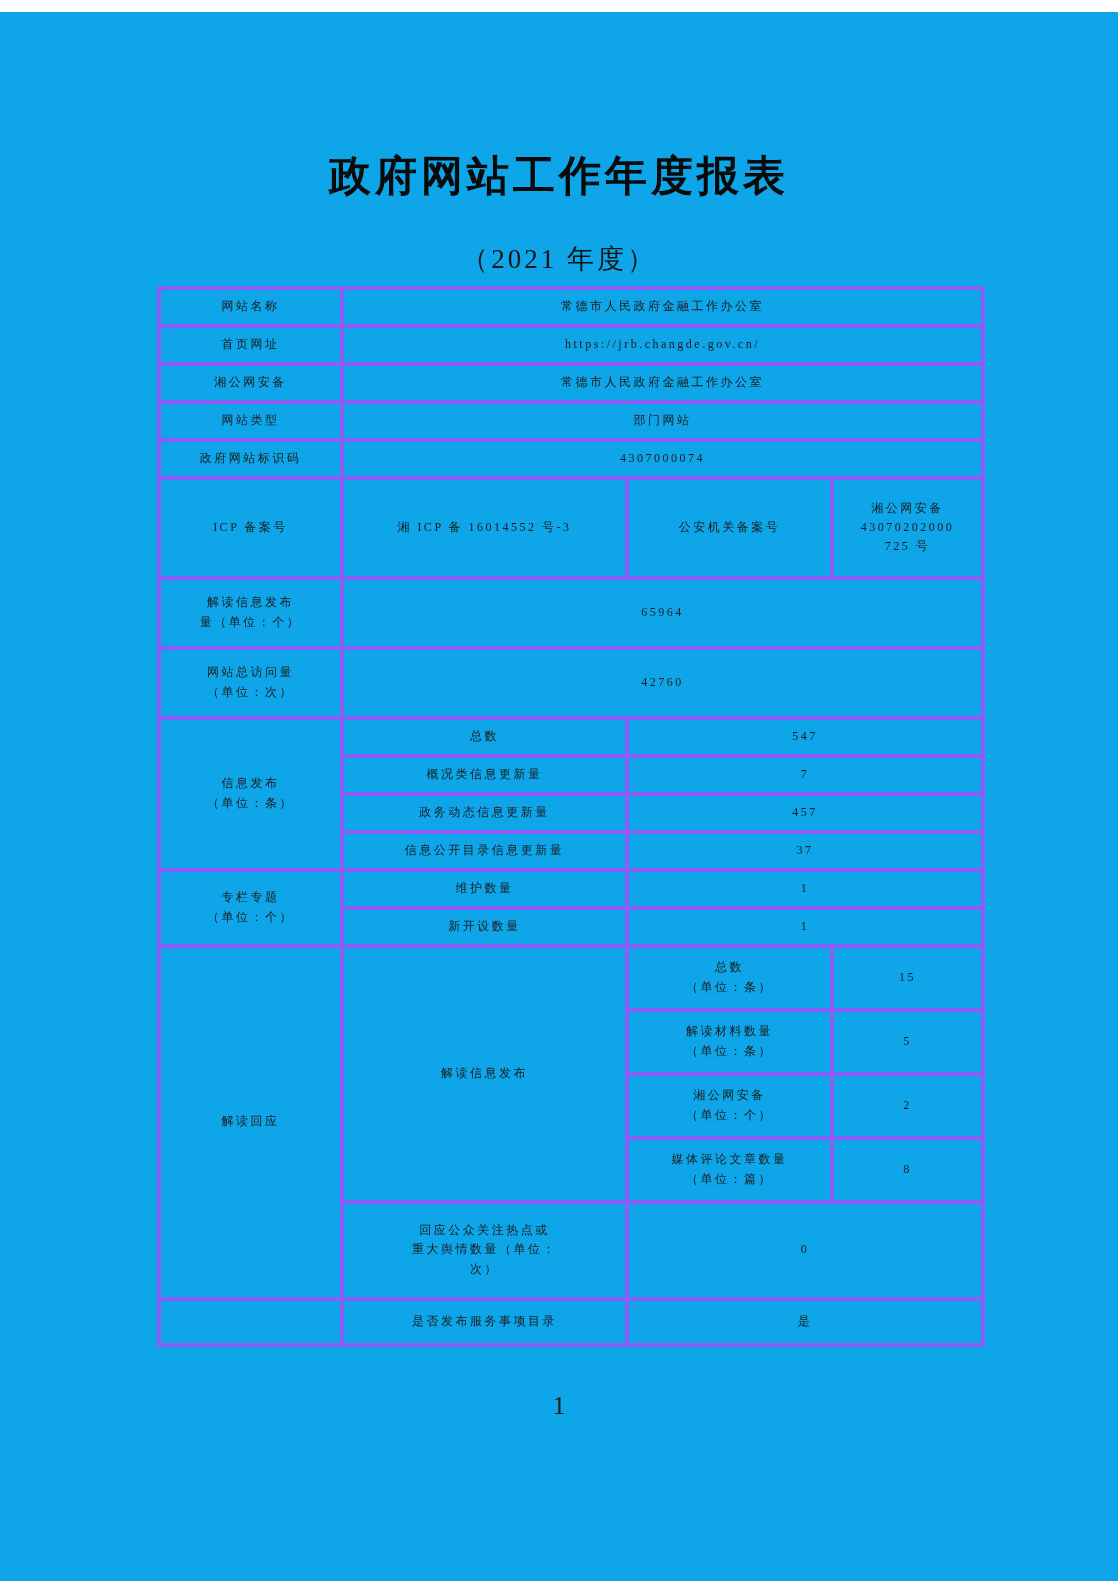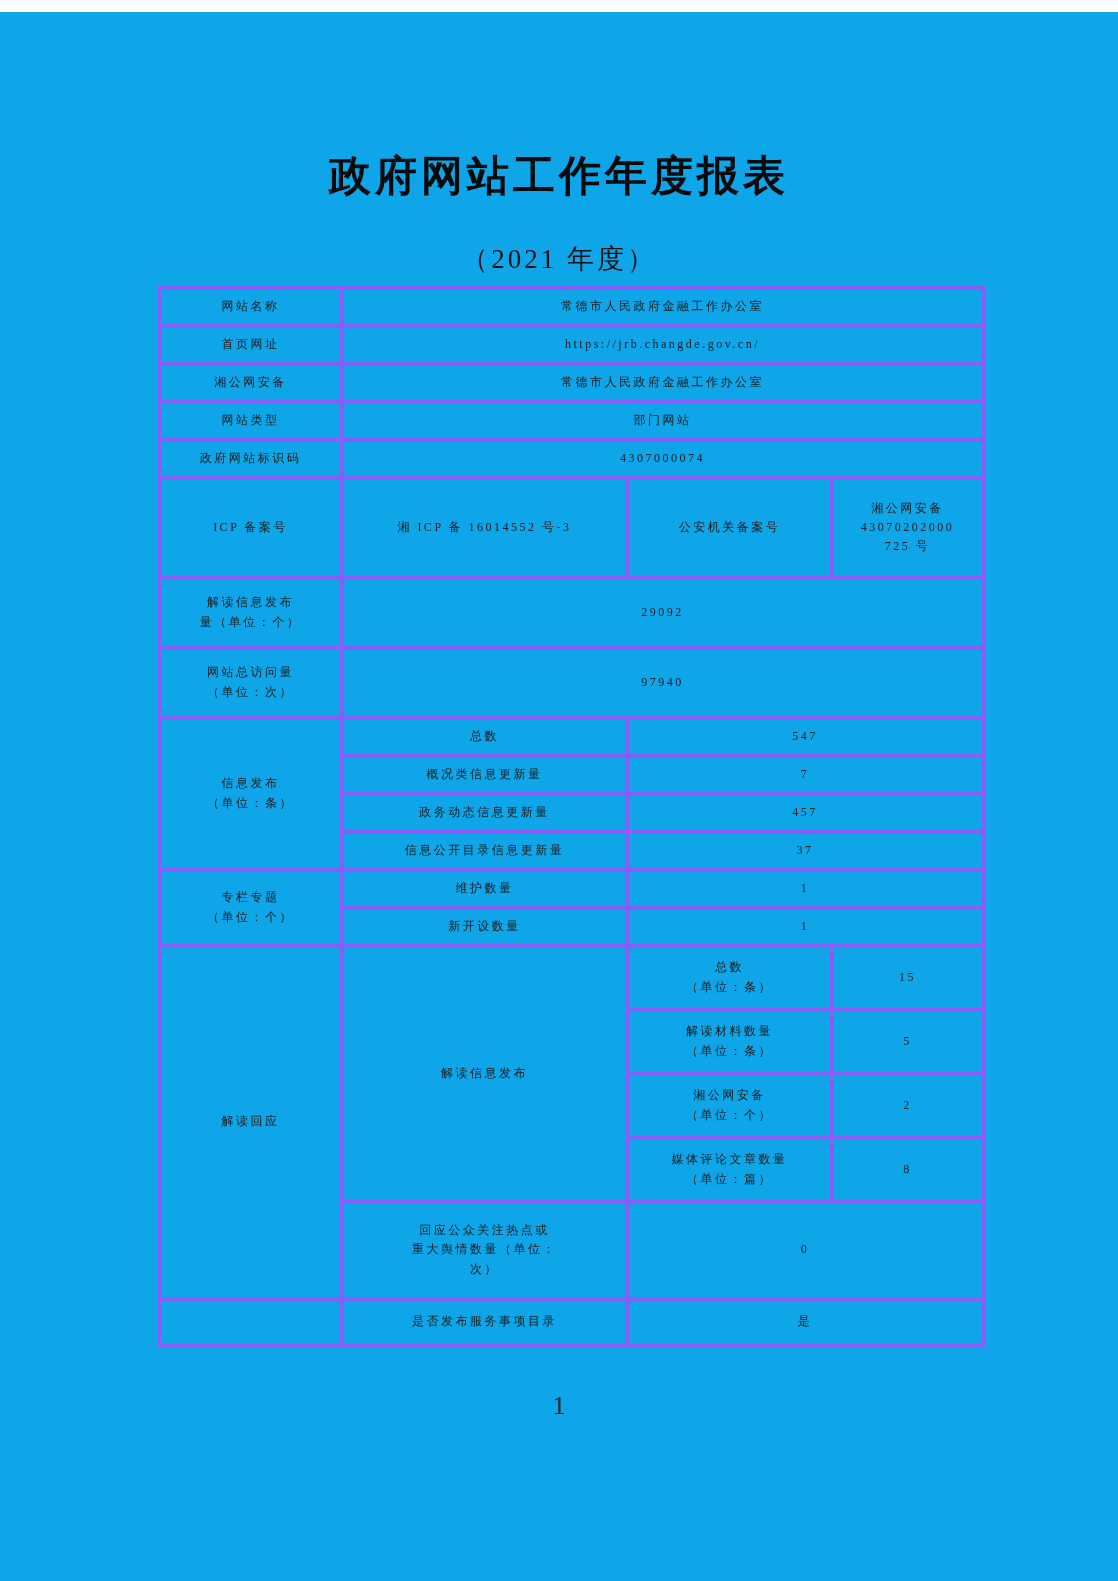--- a/index.html
+++ b/index.html
@@ -114,27 +114,27 @@
       <td>湘 ICP 备 16014552 号-3</td>
       <td>公安机关备案号</td>
       <td>湘公网安备
 43070202000
 725 号</td>
     </tr>
 
     <tr style="height:70px">
       <td>解读信息发布
 量（单位：个）</td>
-      <td colspan="3">29092</td>
+      <td colspan="3">65964</td>
     </tr>
 
     <tr style="height:70px">
       <td>网站总访问量
 （单位：次）</td>
-      <td colspan="3">97940</td>
+      <td colspan="3">42760</td>
     </tr>
 
     <tr style="height:38px">
       <td rowspan="4">信息发布
 （单位：条）</td>
       <td>总数</td>
       <td colspan="2">547</td>
     </tr>
     <tr style="height:38px">
       <td>概况类信息更新量</td>

